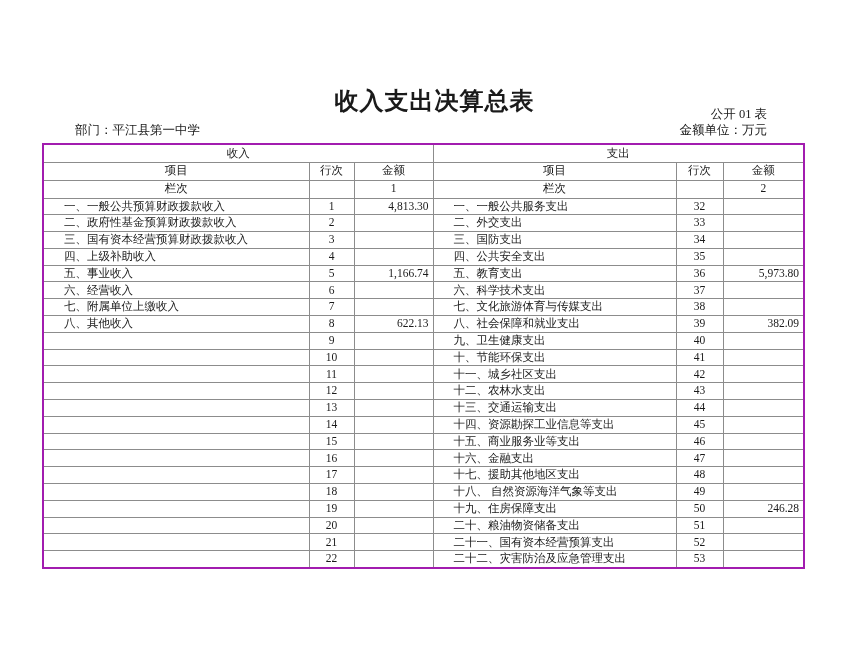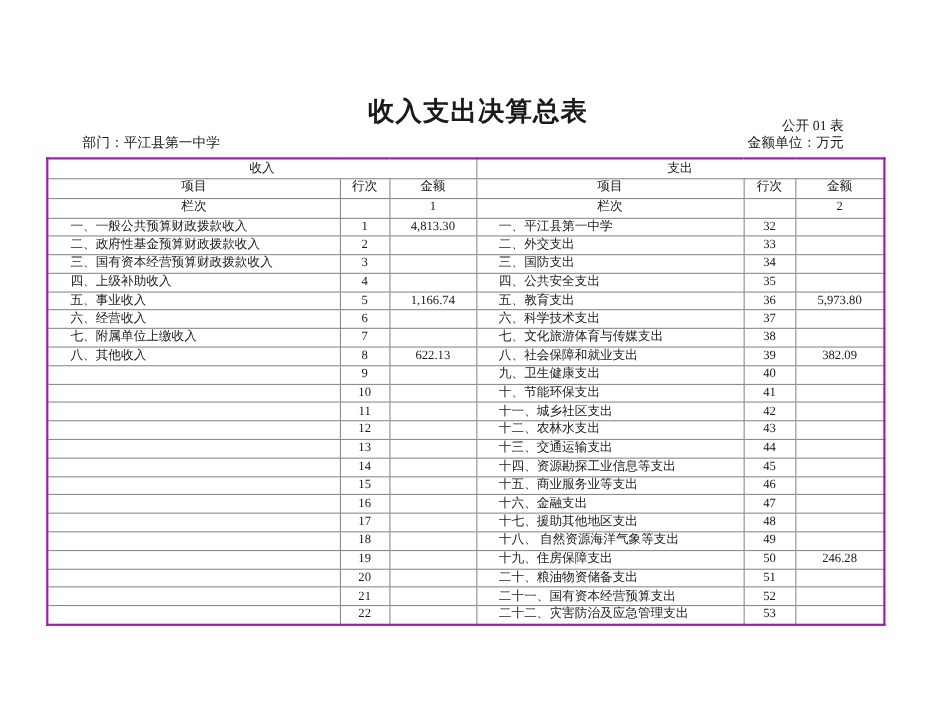--- a/index.html
+++ b/index.html
@@ -59,21 +59,21 @@
     white-space: nowrap;
     line-height: 1;
   }
   .budget-table thead th {
     height: 18px;
     text-align: center;
   }
   .budget-table tbody td { height: 16.8px; }
   td.cell-item   { text-align: left;  padding-left: 20px; }
   td.cell-rowno  { text-align: center; }
-  td.cell-amount { text-align: center; padding-right: 4px; }
+  td.cell-amount { text-align: right; padding-right: 4px; }
 </style>
 </head>
 <body>
 
 <div class="page">
 
   <div class="title">收入支出决算总表</div>
 
   <div class="table-code">公开 01 表</div>
   <div class="dept-label">部门：平江县第一中学</div>
@@ -108,21 +108,21 @@
         <th>栏次</th>
         <th></th>
         <th>2</th>
       </tr>
     </thead>
     <tbody id="table-body">
         <tr>
           <td class="cell-item">一、一般公共预算财政拨款收入</td>
           <td class="cell-rowno">1</td>
           <td class="cell-amount">4,813.30</td>
-          <td class="cell-item">一、平江县第一中学</td>
+          <td class="cell-item">一、一般公共服务支出</td>
           <td class="cell-rowno">32</td>
           <td class="cell-amount"></td>
         </tr>
         <tr>
           <td class="cell-item">二、政府性基金预算财政拨款收入</td>
           <td class="cell-rowno">2</td>
           <td class="cell-amount"></td>
           <td class="cell-item">二、外交支出</td>
           <td class="cell-rowno">33</td>
           <td class="cell-amount"></td>

